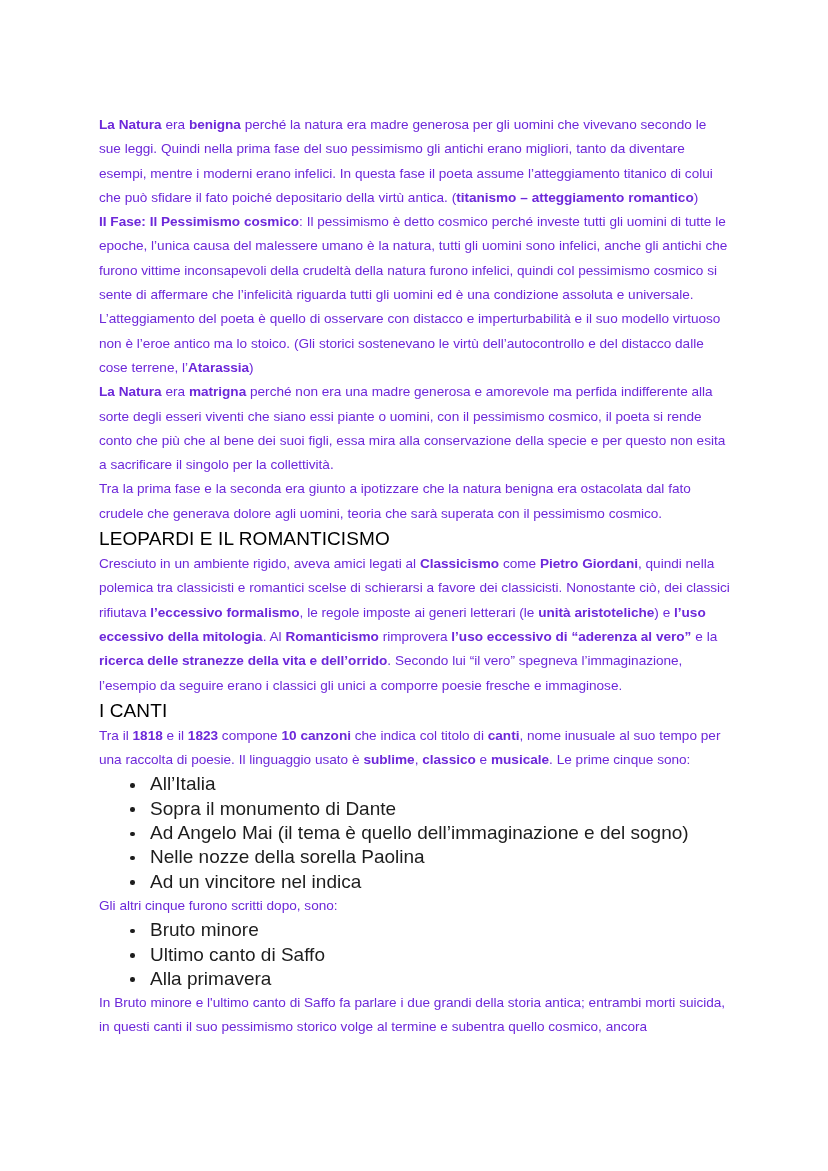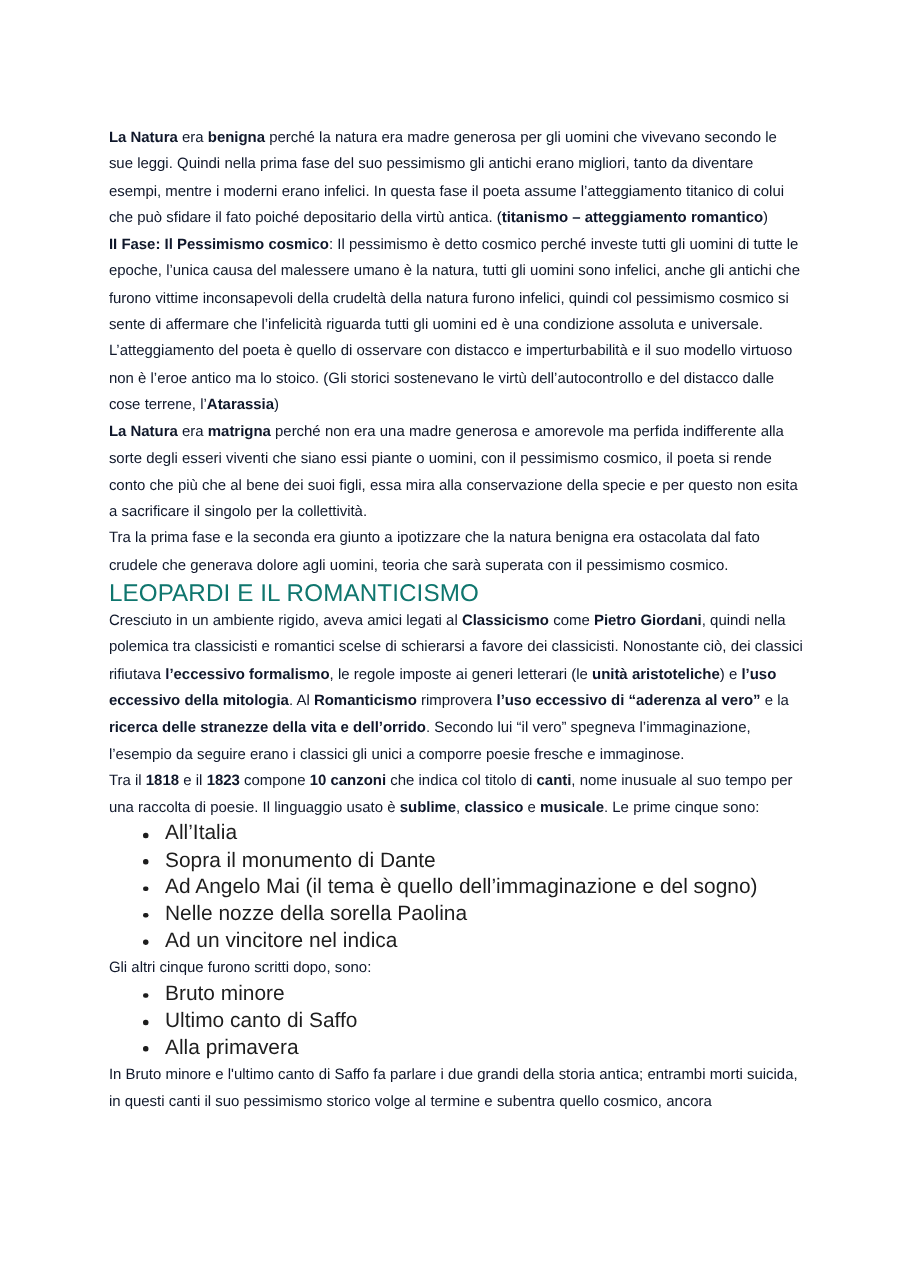--- a/index.html
+++ b/index.html
@@ -24,39 +24,39 @@
     padding: 113px 98px 0 99px;
   }
   .doc-body {
     width: 632px;
   }
   p.para {
     margin: 0;
     font-size: 13.6px;
     line-height: 24.3px;
     letter-spacing: -0.02px;
-    color: #0f172a;
+    color: #6d28d9;
     text-align: left;
     word-spacing: 0.1px;
   }
   p.para b, span.b {
     font-weight: 700;
   }
   .gap-para {
     margin-top: 24px;
   }
   .gap-small {
     margin-top: 0;
   }
   h2.section-heading {
     margin: 0;
-    font-size: 22px;
+    font-size: 19px;
     line-height: 26px;
     font-weight: 400;
-    color: #0f766e;
+    color: #000000;
     letter-spacing: 0.1px;
   }
   .heading-block-1 { margin-top: 31px; }
   .heading-block-2 { margin-top: 44px; }
   ul.canti-list {
     list-style: none;
     margin: 0;
     padding: 0;
   }
   ul.canti-list li {
@@ -94,20 +94,21 @@
     <p class="para gap-para"><b>II Fase: Il Pessimismo cosmico</b><span>: Il pessimismo è detto cosmico perché investe tutti gli uomini di tutte le epoche, l’unica causa del malessere umano è la natura, tutti gli uomini sono infelici, anche gli antichi che furono vittime inconsapevoli della crudeltà della natura furono infelici, quindi col pessimismo cosmico si sente di affermare che l’infelicità riguarda tutti gli uomini ed è una condizione assoluta e universale. L’atteggiamento del poeta è quello di osservare con distacco e imperturbabilità e il suo modello virtuoso non è l’eroe antico ma lo stoico. (Gli storici sostenevano le virtù dell’autocontrollo e del distacco dalle cose terrene, l’</span><b>Atarassia</b><span>)</span></p>
 
     <p class="para gap-para"><b>La Natura</b><span> era </span><b>matrigna</b><span> perché non era una madre generosa e amorevole ma perfida indifferente alla sorte degli esseri viventi che siano essi piante o uomini, con il pessimismo cosmico, il poeta si rende conto che più che al bene dei suoi figli, essa mira alla conservazione della specie e per questo non esita a sacrificare il singolo per la collettività.</span></p>
 
     <p class="para gap-small">Tra la prima fase e la seconda era giunto a ipotizzare che la natura benigna era ostacolata dal fato crudele che generava dolore agli uomini, teoria che sarà superata con il pessimismo cosmico.</p>
 
     <h2 class="section-heading heading-block-1">LEOPARDI E IL ROMANTICISMO</h2>
 
     <p class="para"><span>Cresciuto in un ambiente rigido, aveva amici legati al </span><b>Classicismo</b><span> come </span><b>Pietro Giordani</b><span>, quindi nella polemica tra classicisti e romantici scelse di schierarsi a favore dei classicisti. Nonostante ciò, dei classici rifiutava </span><b>l’eccessivo formalismo</b><span>, le regole imposte ai generi letterari (le </span><b>unità aristoteliche</b><span>) e </span><b>l’uso eccessivo della mitologia</b><span>. Al </span><b>Romanticismo</b><span> rimprovera </span><b>l’uso eccessivo di “aderenza al vero”</b><span> e la </span><b>ricerca delle stranezze della vita e dell’orrido</b><span>. Secondo lui “il vero” spegneva l’immaginazione, l’esempio da seguire erano i classici gli unici a comporre poesie fresche e immaginose.</span></p>
 
+    <h2 class="section-heading heading-block-2">I CANTI</h2>
 
     <p class="para"><span>Tra il </span><b>1818</b><span> e il </span><b>1823</b><span> compone </span><b>10 canzoni</b><span> che indica col titolo di </span><b>canti</b><span>, nome inusuale al suo tempo per una raccolta di poesie. Il linguaggio usato è </span><b>sublime</b><span>, </span><b>classico</b><span> e </span><b>musicale</b><span>. Le prime cinque sono:</span></p>
 
     <ul class="canti-list">
       <li>All’Italia</li>
       <li>Sopra il monumento di Dante</li>
       <li>Ad Angelo Mai (il tema è quello dell’immaginazione e del sogno)</li>
       <li>Nelle nozze della sorella Paolina</li>
       <li>Ad un vincitore nel indica</li>
     </ul>

